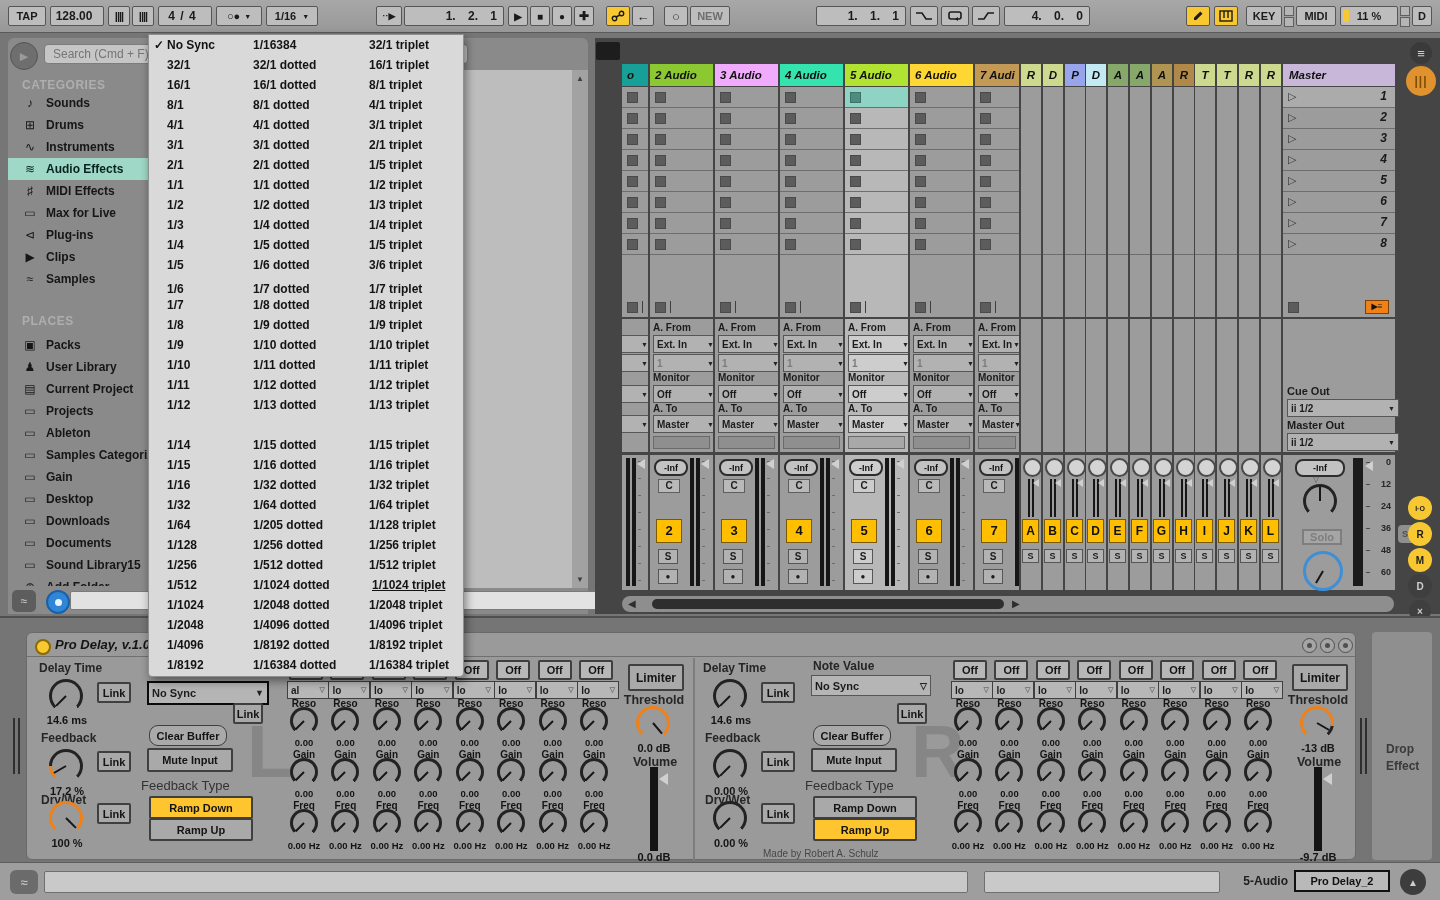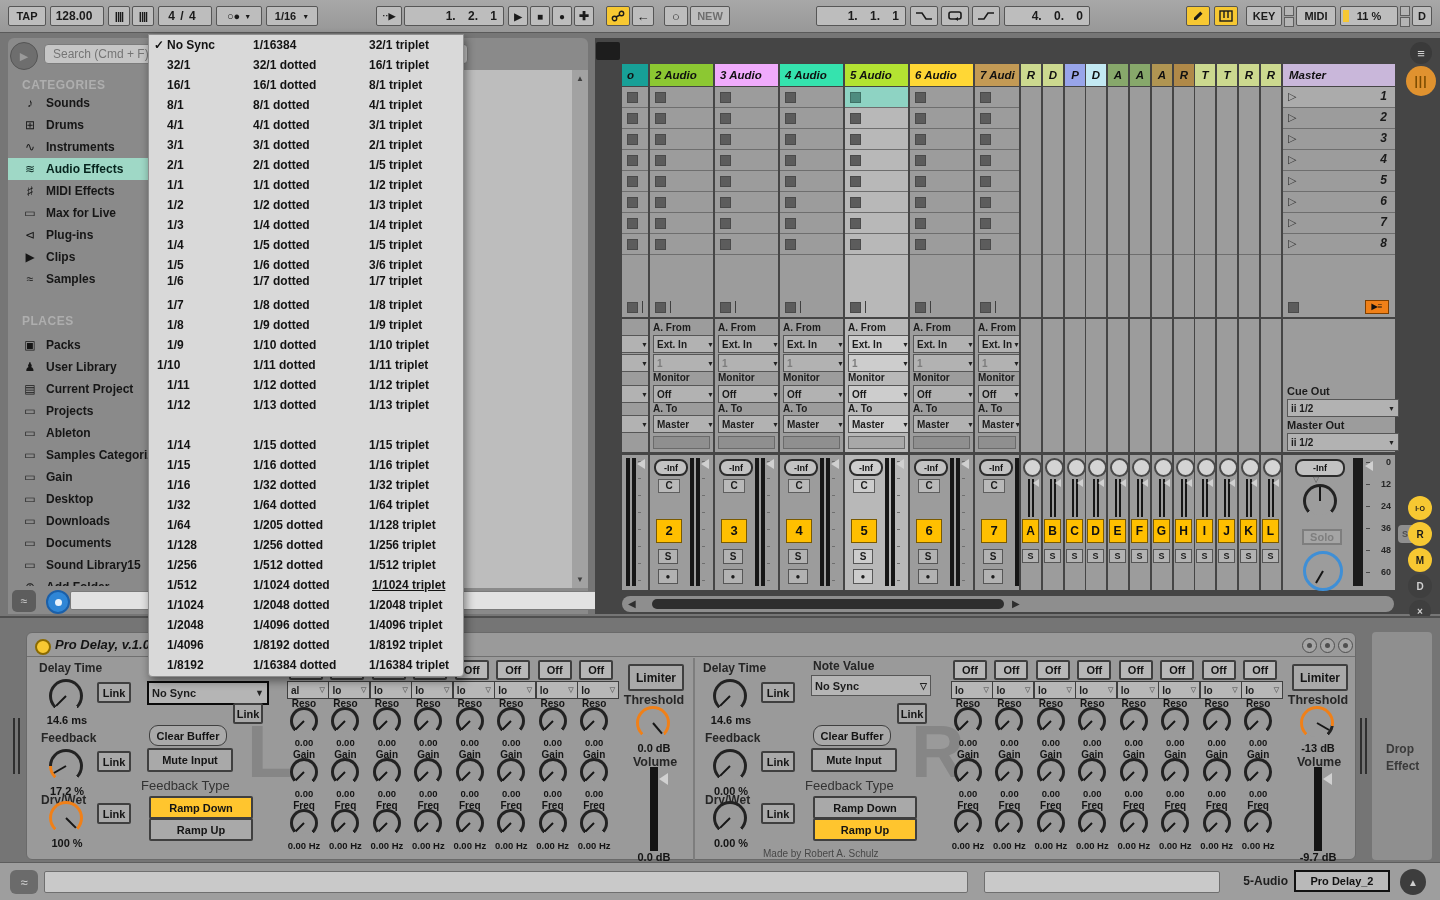--- a/index.html
+++ b/index.html
@@ -1489,42 +1489,42 @@
       <div class="mrow" style="top: 200px;">
         <div class="mc" style="left: 18px;">1/4</div>
         <div class="mc" style="left: 104px;">1/5 dotted</div>
         <div class="mc" style="left: 220px;">1/5 triplet</div>
       </div>
       <div class="mrow" style="top: 220px;">
         <div class="mc" style="left: 18px;">1/5</div>
         <div class="mc" style="left: 104px;">1/6 dotted</div>
         <div class="mc" style="left: 220px;">3/6 triplet</div>
       </div>
-      <div class="mrow" style="top: 236px; padding-left: 31px;">
+      <div class="mrow" style="top: 244px; padding-left: 31px;">
         <div class="mc" style="left: 18px;">1/6</div>
         <div class="mc" style="left: 104px;">1/7 dotted</div>
         <div class="mc" style="left: 220px;">1/7 triplet</div>
       </div>
       <div class="mrow" style="top: 260px;">
         <div class="mc" style="left: 18px;">1/7</div>
         <div class="mc" style="left: 104px;">1/8 dotted</div>
         <div class="mc" style="left: 220px;">1/8 triplet</div>
       </div>
       <div class="mrow" style="top: 280px;">
         <div class="mc" style="left: 18px;">1/8</div>
         <div class="mc" style="left: 104px;">1/9 dotted</div>
         <div class="mc" style="left: 220px;">1/9 triplet</div>
       </div>
       <div class="mrow" style="top: 300px;">
         <div class="mc" style="left: 18px;">1/9</div>
         <div class="mc" style="left: 104px;">1/10 dotted</div>
         <div class="mc" style="left: 220px;">1/10 triplet</div>
       </div>
       <div class="mrow" style="top: 320px;">
-        <div class="mc" style="left: 8px;">1/10</div>
+        <div class="mc" style="left: 18px;">1/10</div>
         <div class="mc" style="left: 104px;">1/11 dotted</div>
         <div class="mc" style="left: 220px;">1/11 triplet</div>
       </div>
       <div class="mrow" style="top: 340px;">
         <div class="mc" style="left: 18px;">1/11</div>
         <div class="mc" style="left: 104px;">1/12 dotted</div>
         <div class="mc" style="left: 220px;">1/12 triplet</div>
       </div>
       <div class="mrow" style="top: 360px;">
         <div class="mc" style="left: 18px;">1/12</div>

